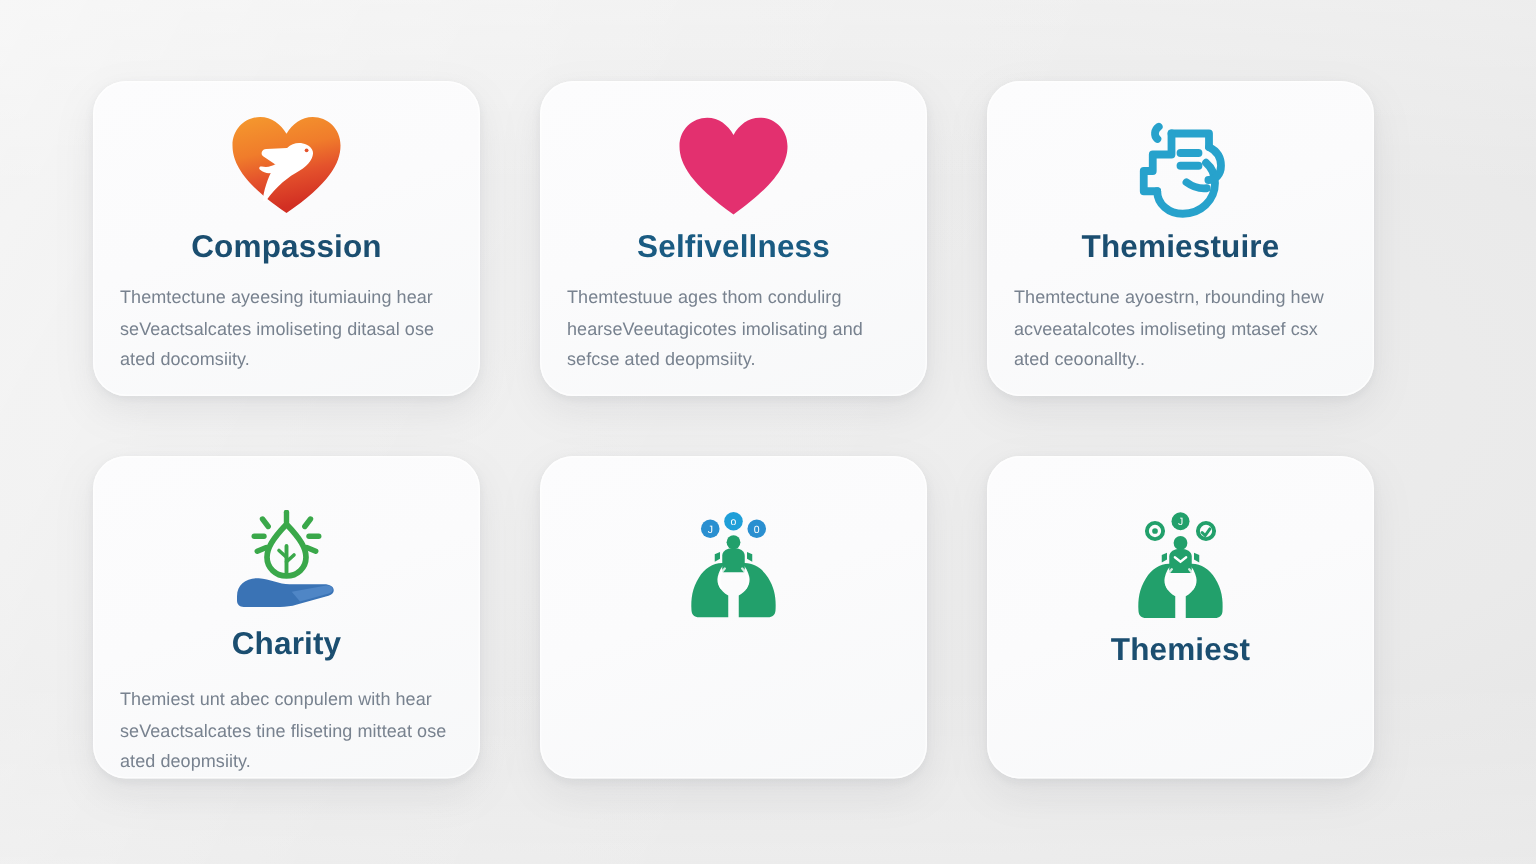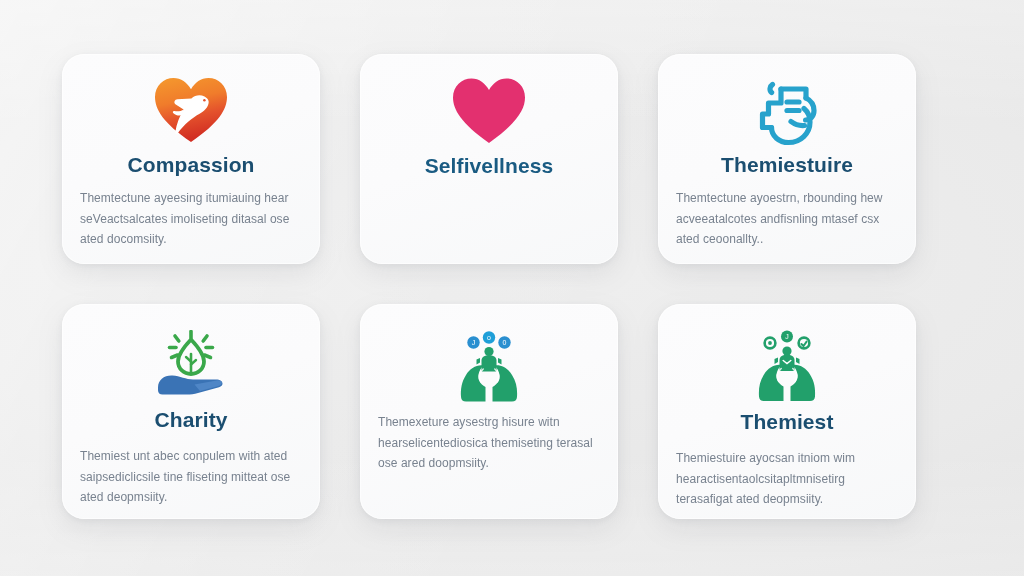--- a/index.html
+++ b/index.html
@@ -55,21 +55,21 @@
       0 10px 26px rgba(120,125,135,0.13),
       0 2px 6px rgba(120,125,135,0.10),
       0 0 0 1px rgba(255,255,255,0.65) inset;
     display: flex;
     flex-direction: column;
     align-items: center;
     box-sizing: border-box;
     padding: 18px 14px 14px 14px;
     overflow: hidden;
   }
-  .card.row2 { padding-top: 26px; }
+  .card.row2 { padding-top: 36px; }
 
   .icon-wrap {
     height: 78px;
     display: flex;
     align-items: center;
     justify-content: center;
     margin-bottom: 4px;
   }
   .card.row2 .icon-wrap { height: 76px; margin-bottom: 6px; }
 
@@ -124,39 +124,40 @@
       <p class="card-desc">Themtectune ayeesing itumiauing hear seVeactsalcates imoliseting ditasal ose ated docomsiity.</p>
     </div>
 
     <div class="card row1">
       <div class="icon-wrap">
         <svg width="76" height="68" viewBox="0 0 76 68" aria-hidden="true">
           <path d="M38 66 C 10 46 2 32.5 2 20.5 C 2 9 10.8 1.5 20.5 1.5 C 28.2 1.5 34.3 6.3 38 13 C 41.7 6.3 47.8 1.5 55.5 1.5 C 65.2 1.5 74 9 74 20.5 C 74 32.5 66 46 38 66 Z" fill="#e3306f"></path>
         </svg>
       </div>
       <div class="card-title" style="color:#1a5b82">Selfivellness</div>
+      <p class="card-desc">Themtestuue ages thom condulirg hearseVeeutagicotes imolisating and sefcse ated deopmsiity.</p>
     </div>
 
     <div class="card row1">
       <div class="icon-wrap">
         <svg width="76" height="74" viewBox="0 0 76 74" aria-hidden="true">
           <g fill="none" stroke="#27a2cc" stroke-width="5.2" stroke-linecap="round" stroke-linejoin="round">
             <path d="M23.5 10.5 C 20.5 12.5 20.2 16.6 22.6 18.6"></path>
             <path d="M32 15 L 57 15 L 57 24"></path>
             <path d="M32 15 L 32 29 L 19.5 29 L 19.5 40 L 13.5 40 L 13.5 53.5 L 22.5 53.5"></path>
             <path d="M22.5 53.5 C 22.5 62 30 68.5 39.5 68.5 C 51.5 68.5 61 59.5 61 48 C 61 42 58.5 37.5 55 34.5"></path>
             <path d="M57 24 C 62 26.5 65 31 65 36.5 C 65 42.5 61.2 46 56.6 46"></path>
             <path d="M38 28 L 50 28"></path>
             <path d="M38 36.5 L 50 36.5"></path>
             <path d="M42 47.5 C 46 50.5 50.5 52 55.5 51.5"></path>
           </g>
         </svg>
       </div>
       <div class="card-title" style="color:#1b4e70">Themiestuire</div>
-      <p class="card-desc">Themtectune ayoestrn, rbounding hew acveeatalcotes andfisnling mtasef csx ated ceoonallty..</p>
+      <p class="card-desc">Themtectune ayoestrn, rbounding hew acveeatalcotes imoliseting mtasef csx ated ceoonallty..</p>
     </div>
 
     <div class="card row2">
       <div class="icon-wrap">
         <svg width="82" height="72" viewBox="0 0 82 72" aria-hidden="true">
           <g stroke="#3aa84a" stroke-width="3.6" stroke-linecap="round">
             <line x1="41" y1="1.5" x2="41" y2="8"></line>
             <line x1="25" y1="6" x2="28.8" y2="11"></line>
             <line x1="57" y1="6" x2="53.2" y2="11"></line>
             <line x1="19.5" y1="17.5" x2="26" y2="17.5"></line>
@@ -166,21 +167,21 @@
           </g>
           <path d="M41 9.5 C 50.5 19.5 54 25.5 54 31.5 C 54 38.6 48.2 44 41 44 C 33.8 44 28 38.6 28 31.5 C 28 25.5 31.5 19.5 41 9.5 Z" fill="none" stroke="#3aa84a" stroke-width="3.8" stroke-linejoin="round"></path>
           <path d="M41 24 L 41 42" stroke="#3aa84a" stroke-width="2.6" stroke-linecap="round"></path>
           <path d="M41 31.5 L 36 27" stroke="#3aa84a" stroke-width="2.4" stroke-linecap="round"></path>
           <path d="M41 34.5 L 46 30" stroke="#3aa84a" stroke-width="2.4" stroke-linecap="round"></path>
           <path d="M8 57.5 C 8 49.5 14.5 45 22.5 45.5 C 30 46 36 49.5 43 49.5 L 66 49.5 C 70 49.5 72.5 51.2 72.5 53.5 C 72.5 55.2 71.4 56.5 69 57.2 L 48 63 C 44 64.2 41 64.6 36.5 64.6 L 12.5 64.6 C 9.8 64.6 8 63 8 60.3 Z" fill="#3a73b5"></path>
           <path d="M44.5 54.5 L 66.5 50.5 C 69.5 50 71.5 51 71.8 52.6 C 72 54 70.8 55.2 68.6 55.9 L 50 61 Z" fill="#4f86c6"></path>
         </svg>
       </div>
       <div class="card-title" style="color:#1b4e70">Charity</div>
-      <p class="card-desc">Themiest unt abec conpulem with ated saipsediclicsile tine fliseting mitteat ose ated deopmsiity.</p>
+      <p class="card-desc">Themiest unt abec conpulem with hear seVeactsalcates tine fliseting mitteat ose ated deopmsiity.</p>
     </div>
 
     <div class="card row2">
       <div class="icon-wrap">
         <svg width="78" height="74" viewBox="0 0 78 74" aria-hidden="true">
           <circle cx="23.5" cy="11.5" r="6.2" fill="#2a8fd0"></circle>
           <circle cx="39" cy="6.5" r="6.2" fill="#1f9fd8"></circle>
           <circle cx="54.5" cy="11.5" r="6.2" fill="#2a8fd0"></circle>
           <text x="23.5" y="14" font-size="7" fill="#ffffff" text-anchor="middle" font-family="Liberation Sans, sans-serif">J</text>
           <text x="39" y="9" font-size="7" fill="#ffffff" text-anchor="middle" font-family="Liberation Sans, sans-serif">o</text>
@@ -188,21 +189,20 @@
           <circle cx="39" cy="20.5" r="4.6" fill="#22a06b"></circle>
           <path d="M31.5 29.5 C 31.5 26.2 34.8 24.3 39 24.3 C 43.2 24.3 46.5 26.2 46.5 29.5 L 46.5 40.5 L 31.5 40.5 Z" fill="#22a06b"></path>
           <path d="M30 31.5 L 26.5 33.5 L 26.5 28.5 L 30 27 Z" fill="#22a06b"></path>
           <path d="M48 31.5 L 51.5 33.5 L 51.5 28.5 L 48 27 Z" fill="#22a06b"></path>
           <path d="M33.5 34.5 C 26.5 33.5 20 37.5 16 44 C 11.5 51.2 10.5 58 11 66 C 11.2 69 13 70.5 16 70.5 L 35.5 70.5 L 35.5 56 C 30 53 27.5 48 28.5 43.5 C 29.2 40 31 36.8 33.5 34.5 Z" fill="#22a06b"></path>
           <path d="M44.5 34.5 C 51.5 33.5 58 37.5 62 44 C 66.5 51.2 67.5 58 67 66 C 66.8 69 65 70.5 62 70.5 L 42.5 70.5 L 42.5 56 C 48 53 50.5 48 49.5 43.5 C 48.8 40 47 36.8 44.5 34.5 Z" fill="#22a06b"></path>
           <path d="M33.2 38 C 29.5 41.5 28.5 46.5 30.8 50.8" fill="none" stroke="#ffffff" stroke-width="1.6" stroke-linecap="round" opacity="0.8"></path>
           <path d="M44.8 38 C 48.5 41.5 49.5 46.5 47.2 50.8" fill="none" stroke="#ffffff" stroke-width="1.6" stroke-linecap="round" opacity="0.8"></path>
         </svg>
       </div>
-      <p class="card-desc">Themexeture aysestrg hisure witn hearselicentediosica themiseting terasal ose ared doopmsiity.</p>
     </div>
 
     <div class="card row2">
       <div class="icon-wrap">
         <svg width="78" height="74" viewBox="0 0 78 74" aria-hidden="true">
           <circle cx="22" cy="13" r="5.4" fill="none" stroke="#22a06b" stroke-width="2.6"></circle>
           <circle cx="39" cy="6.5" r="6" fill="#22a06b"></circle>
           <circle cx="56" cy="13" r="5.4" fill="none" stroke="#22a06b" stroke-width="2.6"></circle>
           <text x="39" y="9.3" font-size="7" fill="#ffffff" text-anchor="middle" font-family="Liberation Sans, sans-serif">J</text>
           <circle cx="22" cy="13" r="1.9" fill="#22a06b"></circle>
@@ -212,17 +212,16 @@
           <path d="M30 32 L 26.5 34 L 26.5 29 L 30 27.5 Z" fill="#22a06b"></path>
           <path d="M48 32 L 51.5 34 L 51.5 29 L 48 27.5 Z" fill="#22a06b"></path>
           <path d="M35.2 30.5 L 39 33.5 L 42.8 30.5" fill="none" stroke="#ffffff" stroke-width="1.5" stroke-linecap="round"></path>
           <path d="M33.5 35 C 26.5 34 20 38 16 44.5 C 11.5 51.7 10.5 58.5 11 66.5 C 11.2 69.5 13 71 16 71 L 35.5 71 L 35.5 56.5 C 30 53.5 27.5 48.5 28.5 44 C 29.2 40.5 31 37.3 33.5 35 Z" fill="#22a06b"></path>
           <path d="M44.5 35 C 51.5 34 58 38 62 44.5 C 66.5 51.7 67.5 58.5 67 66.5 C 66.8 69.5 65 71 62 71 L 42.5 71 L 42.5 56.5 C 48 53.5 50.5 48.5 49.5 44 C 48.8 40.5 47 37.3 44.5 35 Z" fill="#22a06b"></path>
           <path d="M33.2 38.5 C 29.5 42 28.5 47 30.8 51.3" fill="none" stroke="#ffffff" stroke-width="1.6" stroke-linecap="round" opacity="0.8"></path>
           <path d="M44.8 38.5 C 48.5 42 49.5 47 47.2 51.3" fill="none" stroke="#ffffff" stroke-width="1.6" stroke-linecap="round" opacity="0.8"></path>
         </svg>
       </div>
       <div class="card-title" style="color:#1b4e70">Themiest</div>
-      <p class="card-desc">Themiestuire ayocsan itniom wim hearactisentaolcsitapltmnisetirg terasafigat ated deopmsiity.</p>
     </div>
 
   </div>
 </div>
 
 </body></html>

